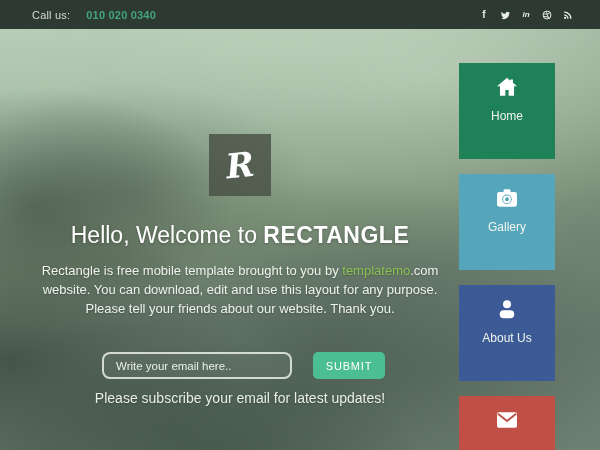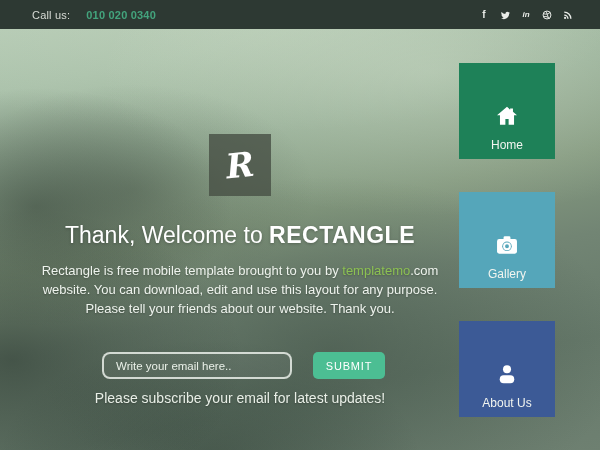--- a/index.html
+++ b/index.html
@@ -71,23 +71,23 @@
     font-family:"Liberation Sans", sans-serif;
   }
   .subscribe-note{
     position:absolute;left:0;top:390px;width:480px;z-index:2;
     text-align:center;color:#e9efe7;font-size:14px;
     text-shadow:0 1px 2px rgba(0,0,0,.25);
   }
   
   .sidebar{position:absolute;left:459px;top:63px;width:96px;z-index:4;}
   .side-box{
-    width:96px;height:96px;margin-bottom:33px;cursor:pointer;
+    width:96px;height:96px;margin-bottom:15px;cursor:pointer;
     display:flex;flex-direction:column;align-items:center;
-    box-sizing:border-box;padding-top:40px;
+    box-sizing:border-box;padding-top:11px;
   }
   .side-box svg{width:26px;height:26px;}
   .side-label{margin-top:9px;font-size:12px;color:#f2f5f0;}
 </style>
 </head>
 <body>
 
 <div class="bg"></div>
 
 <div class="topbar">
@@ -119,21 +119,21 @@
         </svg>
     </span>
   </div>
 </div>
 
 <div class="logo">
   <span>R</span>
 </div>
 
 <div class="hero-title">
-  <span class="prefix">Thank, Welcome to </span><span class="brand">RECTANGLE</span>
+  <span class="prefix">Hello, Welcome to </span><span class="brand">RECTANGLE</span>
 </div>
 
 <div class="hero-desc">
   <span>Rectangle is free mobile template brought to you by </span><span class="tm-link">templatemo</span><span>.com website. You can download, edit and use this layout for any purpose. Please tell your friends about our website. Thank you.</span>
 </div>
 
 <input class="email-input" type="text" placeholder="Write your email here.." style="">
 
 <button class="submit-btn">SUBMIT</button>
 

